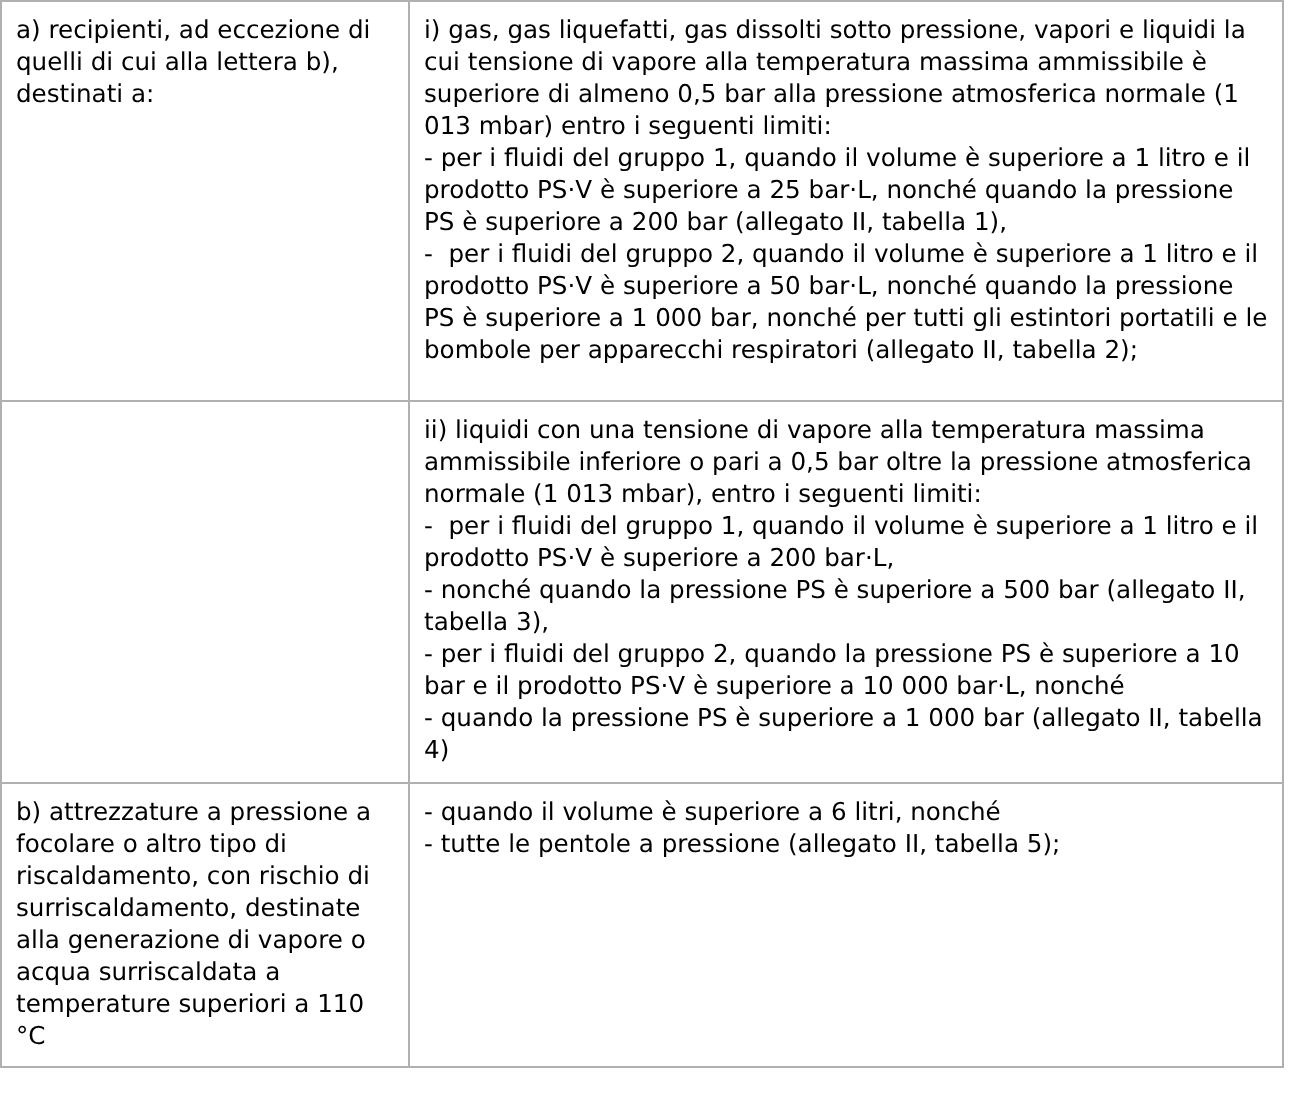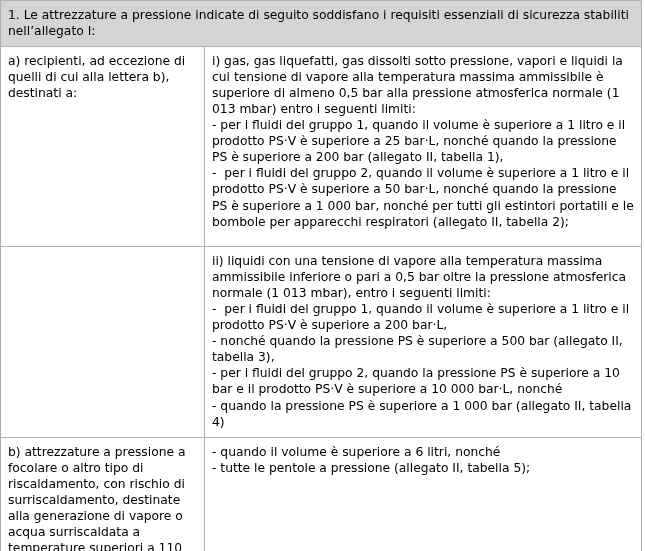--- a/index.html
+++ b/index.html
@@ -66,25 +66,20 @@
 </style>
 </head>
 <body>
 
 <table class="doc-table">
   <colgroup>
     <col class="col-left">
     <col class="col-right">
   </colgroup>
   <tbody>
-    <tr>
-      <td class="intro-cell" colspan="2">
-        <span class="intro-text">1. Le attrezzature a pressione indicate di seguito soddisfano i requisiti essenziali di sicurezza stabiliti nell’allegato I:</span>
-      </td>
-    </tr>
 
     <tr class="row-i">
       <td class="cell-left">
         <span class="para">a) recipienti, ad eccezione di quelli di cui alla lettera b), destinati a:</span>
       </td>
       <td class="cell-right">
         <span class="para">i) gas, gas liquefatti, gas dissolti sotto pressione, vapori e liquidi la cui tensione di vapore alla temperatura massima ammissibile è superiore di almeno 0,5 bar alla pressione atmosferica normale (1 013 mbar) entro i seguenti limiti:
 - per i fluidi del gruppo 1, quando il volume è superiore a 1 litro e il prodotto PS·V è superiore a 25 bar·L, nonché quando la pressione PS è superiore a 200 bar (allegato II, tabella 1),
 -  per i fluidi del gruppo 2, quando il volume è superiore a 1 litro e il prodotto PS·V è superiore a 50 bar·L, nonché quando la pressione PS è superiore a 1 000 bar, nonché per tutti gli estintori portatili e le bombole per apparecchi respiratori (allegato II, tabella 2);</span>
       </td>

